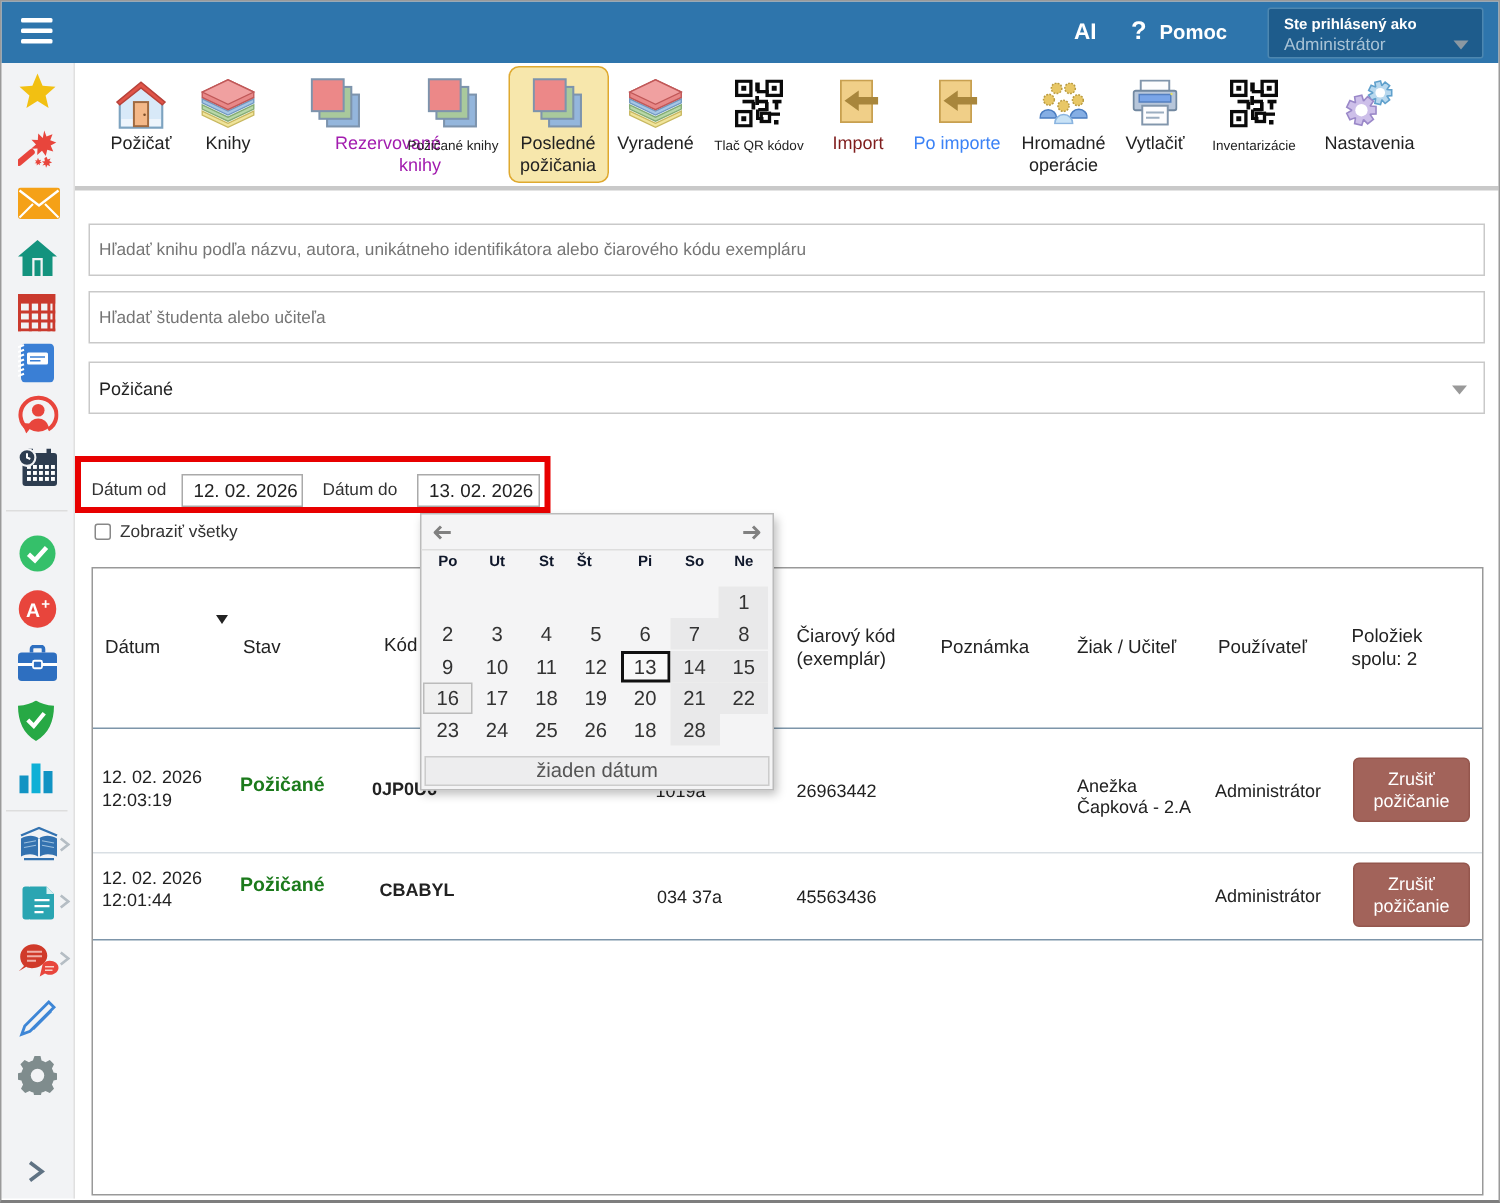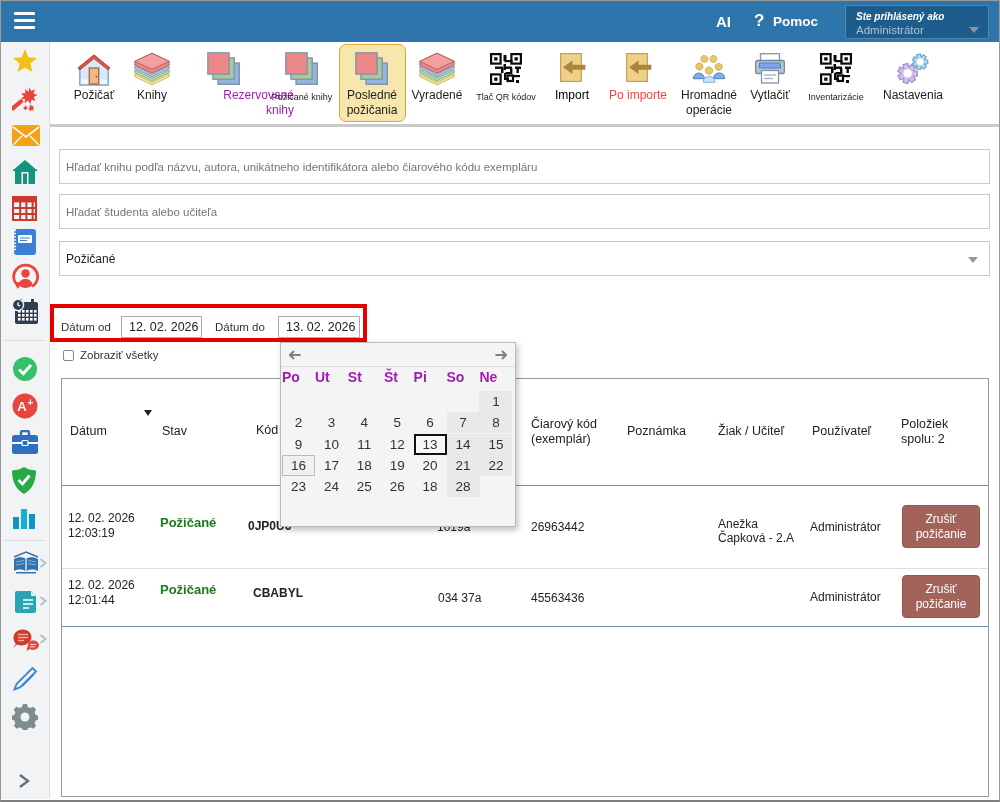--- a/index.html
+++ b/index.html
@@ -10,21 +10,21 @@
 .topbar { position:absolute; left:1px; top:1px; width:998px; height:41px; background:#2e75ac; }
 .burger { position:absolute; left:13px; top:11px; width:21px; height:19px; }
 .burger div { height:3px; background:#fff; margin-bottom:4px; border-radius:1px; }
 .search { position:absolute; left:51px; top:4px; width:599px; height:33px; background:#4584b3; border:1px solid #5e93bd; border-radius:6px; }
 .search .mag { position:absolute; left:11px; top:8px; }
 .search .ph { position:absolute; left:33px; top:9px; font-size:12.5px; font-weight:bold; color:#7fa6c5; }
 .ai { position:absolute; left:715px; top:12px; color:#fff; font-weight:bold; font-size:15px; }
 .qm { position:absolute; left:753px; top:10px; color:#fff; font-weight:bold; font-size:17px; }
 .pomoc { position:absolute; left:772px; top:13px; color:#fff; font-weight:bold; font-size:13.5px; }
 .account { position:absolute; left:844px; top:4px; width:144px; height:34px; background:#1e5c8c; border:1px solid #4d87b0; border-radius:2px; }
-.account .l1 { position:absolute; left:10px; top:5px; font-size:10px; font-weight:bold; color:#fff;font-style:italic; }
+.account .l1 { position:absolute; left:10px; top:5px; font-size:10px; font-weight:bold; color:#fff; }
 .account .l2 { position:absolute; left:10px; top:18px; font-size:11.5px; color:#a9c3d6; }
 .account .arr { position:absolute; right:9px; top:21px; width:0; height:0; border-left:5.5px solid transparent; border-right:5.5px solid transparent; border-top:6.5px solid #8b98a2; }
 
 .sidebar { position:absolute; left:1px; top:42px; width:49px; height:757px; background:#f2f3f5; border-right:1px solid #e0e0e0; }
 .sep { position:absolute; left:4px; width:41px; border-top:1px solid #ddd; }
 
 .toolbar { position:absolute; left:50px; top:42px; width:949px; height:85px; background:#fff; border-bottom:3px solid #c9c9c9; }
 .hl { position:absolute; left:339px; top:44px; width:67px; height:78px; background:#f7e7ac; border:1px solid #dfa92f; border-radius:7px; }
 
 .inputbox { position:absolute; left:59px; width:931px; border:1px solid #c9c9c9; background:#fff; color:#757575; font-size:11.5px; }
@@ -42,21 +42,21 @@
 .hsep { position:absolute; left:0; top:106px; width:926px; border-top:1px solid #7d95a9; }
 .rsep { position:absolute; left:0; top:189px; width:926px; border-top:1px solid #d9dfe4; }
 .bsep { position:absolute; left:0; top:247px; width:926px; border-top:1px solid #7d95a9; }
 .cell { position:absolute; font-size:12px; color:#222; line-height:14px; }
 .green { color:#1b7a1b; font-weight:bold; font-size:13px; }
 .btn { position:absolute; width:78px; height:43px; background:#a2635a; border:1px solid #94564d; border-radius:4px; color:#fff; font-size:12px; text-align:center; line-height:14.5px; padding-top:6px; }
 
 .cal { position:absolute; left:280px; top:342px; width:236px; height:185px; background:#f4f4f5; border:1px solid #bbb; box-shadow:2px 3px 6px rgba(0,0,0,0.25); z-index:50; }
 .cal .hdr { position:absolute; left:0; top:0; width:100%; height:24px; border-bottom:1px solid #ddd; }
 .cal .mon { position:absolute; width:100%; text-align:center; top:4px; font-size:16px; color:#555; }
-.cal .wd { position:absolute; top:26px; width:33px; font-size:14px; font-weight:bold; color:#a21caf; }
+.cal .wd { position:absolute; top:26px; width:33px; text-align:center; font-size:10px; font-weight:bold; color:#0f172a; }
 .cal .d { position:absolute; width:33px; height:21px; text-align:center; font-size:13.5px; color:#333; line-height:21px; }
 .cal .we { background:#e9e9ea; }
 .cal .sel { border:2px solid #111; line-height:17px; background:#f8f8f8; }
 .cal .today { border:1px solid #bbb; line-height:19px; background:#f0f0f0; }
 .cal .none { position:absolute; left:2px; top:161px; width:230px; height:20px; background:#ededee; border:1px solid #ccc; text-align:center; font-size:13.5px; color:#555; line-height:17px; }
 svg { display:block; }
 </style>
 </head>
 <body>
 
@@ -390,28 +390,28 @@
         </g>
       </svg>
     </div>
     <div style="position:absolute;left:436px;top:91px;width:140px;text-align:center;font-size:9px;line-height:12px;color:#222;z-index:5;">Tlač QR kódov</div>
     <div style="position:absolute;left:558px;top:53px;z-index:5;">
       <svg width="28" height="29" viewBox="0 0 28 29">
         <rect x="2.6" y="0.6" width="20.8" height="27.8" fill="#f0cf88" stroke="#c8a050" stroke-width="1.2"></rect>
         <path d="M5 14.2 L14.5 7.4 L14.5 11.7 L27.4 11.7 L27.4 16.7 L14.5 16.7 L14.5 21 Z" fill="#a8863c"></path>
       </svg>
     </div>
-    <div style="position:absolute;left:502px;top:88px;width:140px;text-align:center;font-size:12px;line-height:15px;color:#000000;z-index:5;">Import</div>
+    <div style="position:absolute;left:502px;top:88px;width:140px;text-align:center;font-size:12px;line-height:15px;color:#7f1d1d;z-index:5;">Import</div>
     <div style="position:absolute;left:624px;top:53px;z-index:5;">
       <svg width="28" height="29" viewBox="0 0 28 29">
         <rect x="2.6" y="0.6" width="20.8" height="27.8" fill="#f0cf88" stroke="#c8a050" stroke-width="1.2"></rect>
         <path d="M5 14.2 L14.5 7.4 L14.5 11.7 L27.4 11.7 L27.4 16.7 L14.5 16.7 L14.5 21 Z" fill="#a8863c"></path>
       </svg>
     </div>
-    <div style="position:absolute;left:568px;top:88px;width:140px;text-align:center;font-size:12px;line-height:15px;color:#ef4444;z-index:5;">Po importe</div>
+    <div style="position:absolute;left:568px;top:88px;width:140px;text-align:center;font-size:12px;line-height:15px;color:#3b82f6;z-index:5;">Po importe</div>
     <div style="position:absolute;left:693px;top:55px;z-index:5;">
       <svg width="32" height="28" viewBox="0 0 32 28">
         <g fill="#e8c766" stroke="#b89a40" stroke-width="1" stroke-dasharray="1.2 0.9">
           <circle cx="11.4" cy="3.9" r="3.5"></circle>
           <circle cx="20.4" cy="3.9" r="3.5"></circle>
           <circle cx="6.3" cy="11.5" r="3.6"></circle>
           <circle cx="25.6" cy="11.8" r="3.6"></circle>
           <circle cx="16" cy="15.6" r="3.7"></circle>
         </g>
         <path d="M0.2 23.7 a5.6 5.6 0 0 1 11.2 0 Z" fill="#85aee4" stroke="#4a7cc0" stroke-width="1"></path>
@@ -535,21 +535,21 @@
   <div class="hdr"></div>
   <svg style="position:absolute;left:8px;top:7px;" width="12" height="10" viewBox="0 0 12 10">
       <path d="M5 1 L1 5 L5 9 M1 5 L11.5 5" stroke="#808080" stroke-width="2" fill="none"></path>
     </svg>
   <svg style="position:absolute;right:8px;top:7px;" width="12" height="10" viewBox="0 0 12 10">
       <path d="M7 1 L11 5 L7 9 M11 5 L0.5 5" stroke="#808080" stroke-width="2" fill="none"></path>
     </svg>
 <div class="wd" style="left:1px;">Po</div>
     <div class="wd" style="left:33.9px;">Ut</div>
     <div class="wd" style="left:66.8px;">St</div>
-    <div class="wd" style="left:103px;">Št</div>
+    <div class="wd" style="left:92px;">Št</div>
     <div class="wd" style="left:132.6px;">Pi</div>
     <div class="wd" style="left:165.5px;">So</div>
     <div class="wd" style="left:198.39999999999998px;">Ne</div>
     <div class="d we" style="left:198.39999999999998px;top:48px;">1</div>
     <div class="d" style="left:1px;top:69.3px;">2</div>
     <div class="d" style="left:33.9px;top:69.3px;">3</div>
     <div class="d" style="left:66.8px;top:69.3px;">4</div>
     <div class="d" style="left:99.69999999999999px;top:69.3px;">5</div>
     <div class="d" style="left:132.6px;top:69.3px;">6</div>
     <div class="d we" style="left:165.5px;top:69.3px;">7</div>
@@ -567,15 +567,16 @@
     <div class="d" style="left:99.69999999999999px;top:111.9px;">19</div>
     <div class="d" style="left:132.6px;top:111.9px;">20</div>
     <div class="d we" style="left:165.5px;top:111.9px;">21</div>
     <div class="d we" style="left:198.39999999999998px;top:111.9px;">22</div>
     <div class="d" style="left:1px;top:133.2px;">23</div>
     <div class="d" style="left:33.9px;top:133.2px;">24</div>
     <div class="d" style="left:66.8px;top:133.2px;">25</div>
     <div class="d" style="left:99.69999999999999px;top:133.2px;">26</div>
     <div class="d" style="left:132.6px;top:133.2px;">18</div>
     <div class="d we" style="left:165.5px;top:133.2px;">28</div>
+    <div class="none">žiaden dátum</div>
   </div>
 
 <div class="frame"></div>
 
 </body></html>

